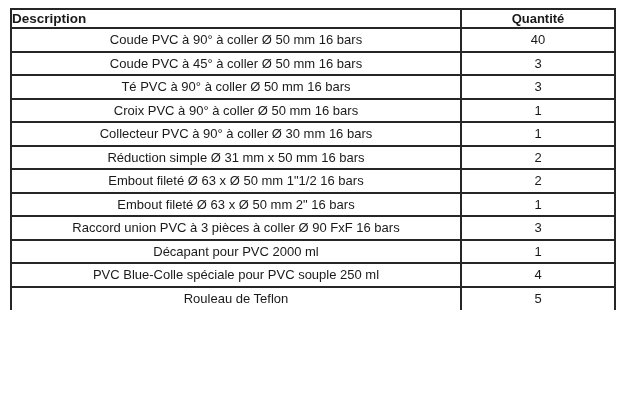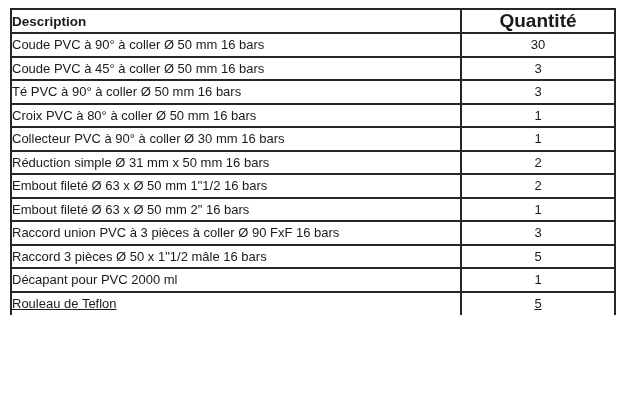--- a/index.html
+++ b/index.html
@@ -44,71 +44,70 @@
   table.parts-table tbody tr { height: 23.5px; }
 
   th.desc-head {
     text-align: left;
     padding-left: 12px;
     font-size: 13.5px;
     font-weight: bold;
   }
   th.qty-head {
     text-align: center;
-    font-size: 19px;
+    font-size: 13px;
     font-weight: bold;
   }
   td.desc-cell {
-    text-align: left;
+    text-align: center;
     padding-left: 12px;
     font-size: 13px;
     font-weight: normal;
     margin-left: 47px;
   }
   td.qty-cell {
     text-align: center;
     font-size: 13px;
     font-weight: normal;
   }
   
   table.parts-table tbody tr:last-child td {
     border-bottom: none;
-    text-decoration: underline;
   }
 </style>
 </head>
 <body>
 
 <div class="sheet">
   <table class="parts-table">
     <colgroup>
       <col class="col-desc">
       <col class="col-qty">
     </colgroup>
     <thead>
       <tr>
         <th class="desc-head">Description</th>
         <th class="qty-head">Quantité</th>
       </tr>
     </thead>
     <tbody>
       <tr>
         <td class="desc-cell">Coude PVC à 90° à coller Ø 50 mm 16 bars</td>
-        <td class="qty-cell">30</td>
+        <td class="qty-cell">40</td>
       </tr>
       <tr>
         <td class="desc-cell">Coude PVC à 45° à coller Ø 50 mm 16 bars</td>
         <td class="qty-cell">3</td>
       </tr>
       <tr>
         <td class="desc-cell">Té PVC à 90° à coller Ø 50 mm 16 bars</td>
         <td class="qty-cell">3</td>
       </tr>
       <tr>
-        <td class="desc-cell">Croix PVC à 80° à coller Ø 50 mm 16 bars</td>
+        <td class="desc-cell">Croix PVC à 90° à coller Ø 50 mm 16 bars</td>
         <td class="qty-cell">1</td>
       </tr>
       <tr>
         <td class="desc-cell">Collecteur PVC à 90° à coller Ø 30 mm 16 bars</td>
         <td class="qty-cell">1</td>
       </tr>
       <tr>
         <td class="desc-cell">Réduction simple Ø 31 mm x 50 mm 16 bars</td>
         <td class="qty-cell">2</td>
       </tr>
@@ -118,26 +117,26 @@
       </tr>
       <tr>
         <td class="desc-cell">Embout fileté Ø 63 x Ø 50 mm  2" 16 bars</td>
         <td class="qty-cell">1</td>
       </tr>
       <tr>
         <td class="desc-cell">Raccord union PVC à 3 pièces à coller Ø 90 FxF 16 bars</td>
         <td class="qty-cell">3</td>
       </tr>
       <tr>
-        <td class="desc-cell">Raccord 3 pièces Ø 50 x 1"1/2 mâle 16 bars</td>
-        <td class="qty-cell">5</td>
+        <td class="desc-cell">Décapant pour PVC 2000 ml</td>
+        <td class="qty-cell">1</td>
       </tr>
       <tr>
-        <td class="desc-cell">Décapant pour PVC 2000 ml</td>
-        <td class="qty-cell">1</td>
+        <td class="desc-cell">PVC Blue-Colle spéciale pour PVC souple 250 ml</td>
+        <td class="qty-cell">4</td>
       </tr>
       <tr>
         <td class="desc-cell">Rouleau de Teflon</td>
         <td class="qty-cell">5</td>
       </tr>
     </tbody>
   </table>
 </div>
 
 </body></html>

